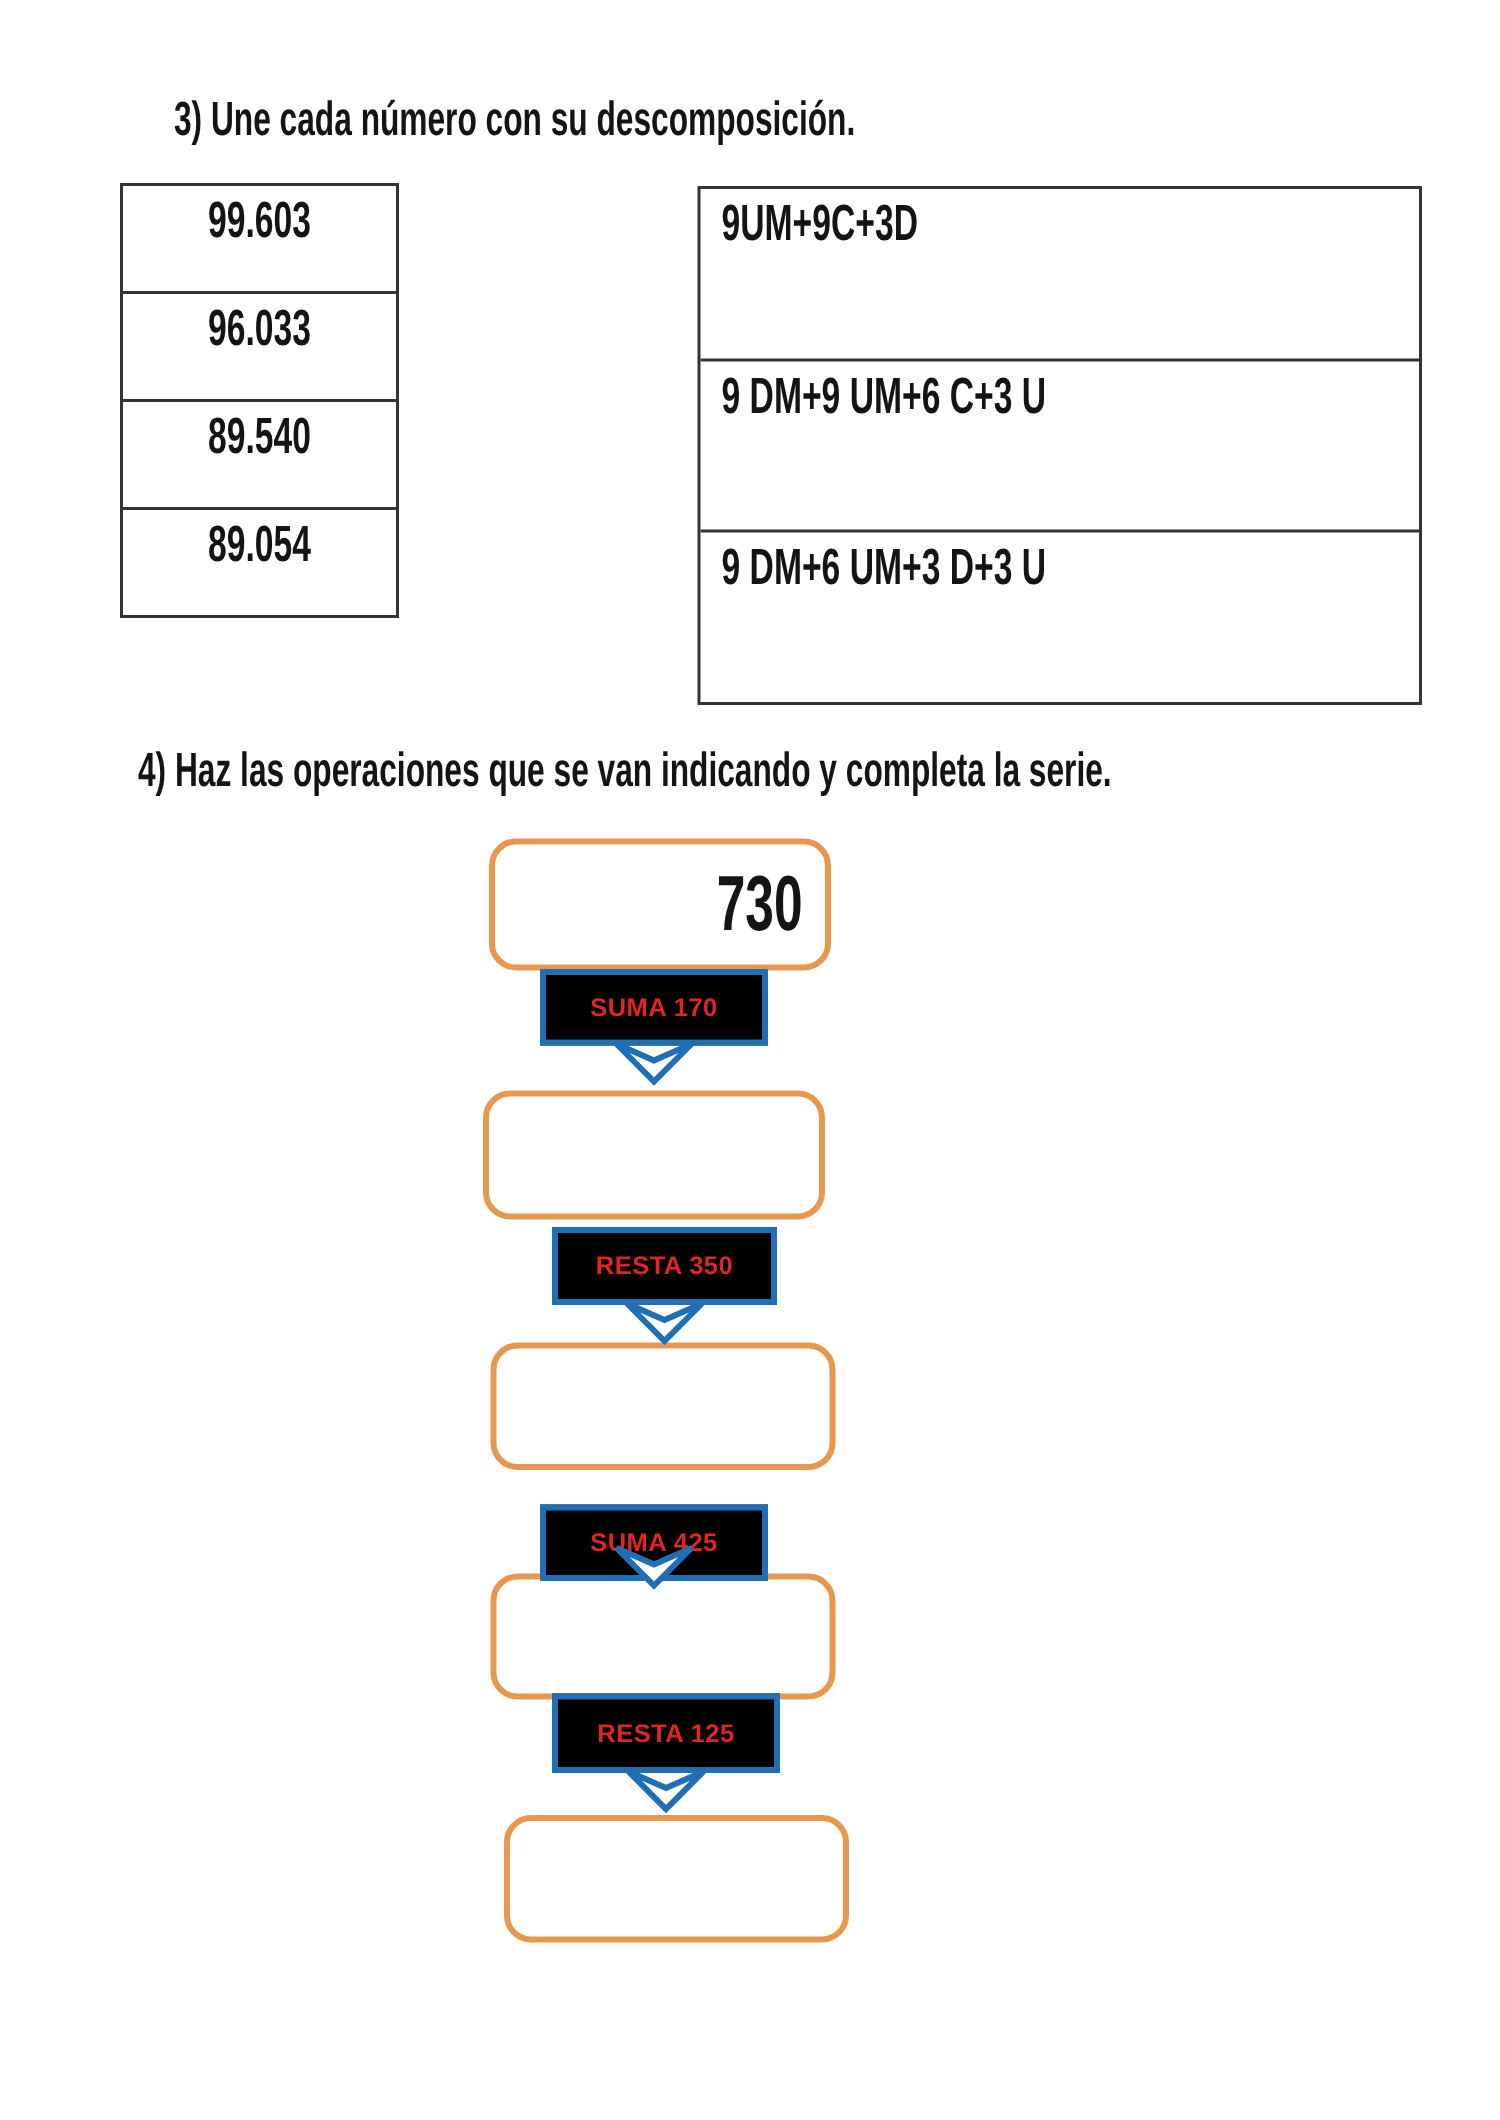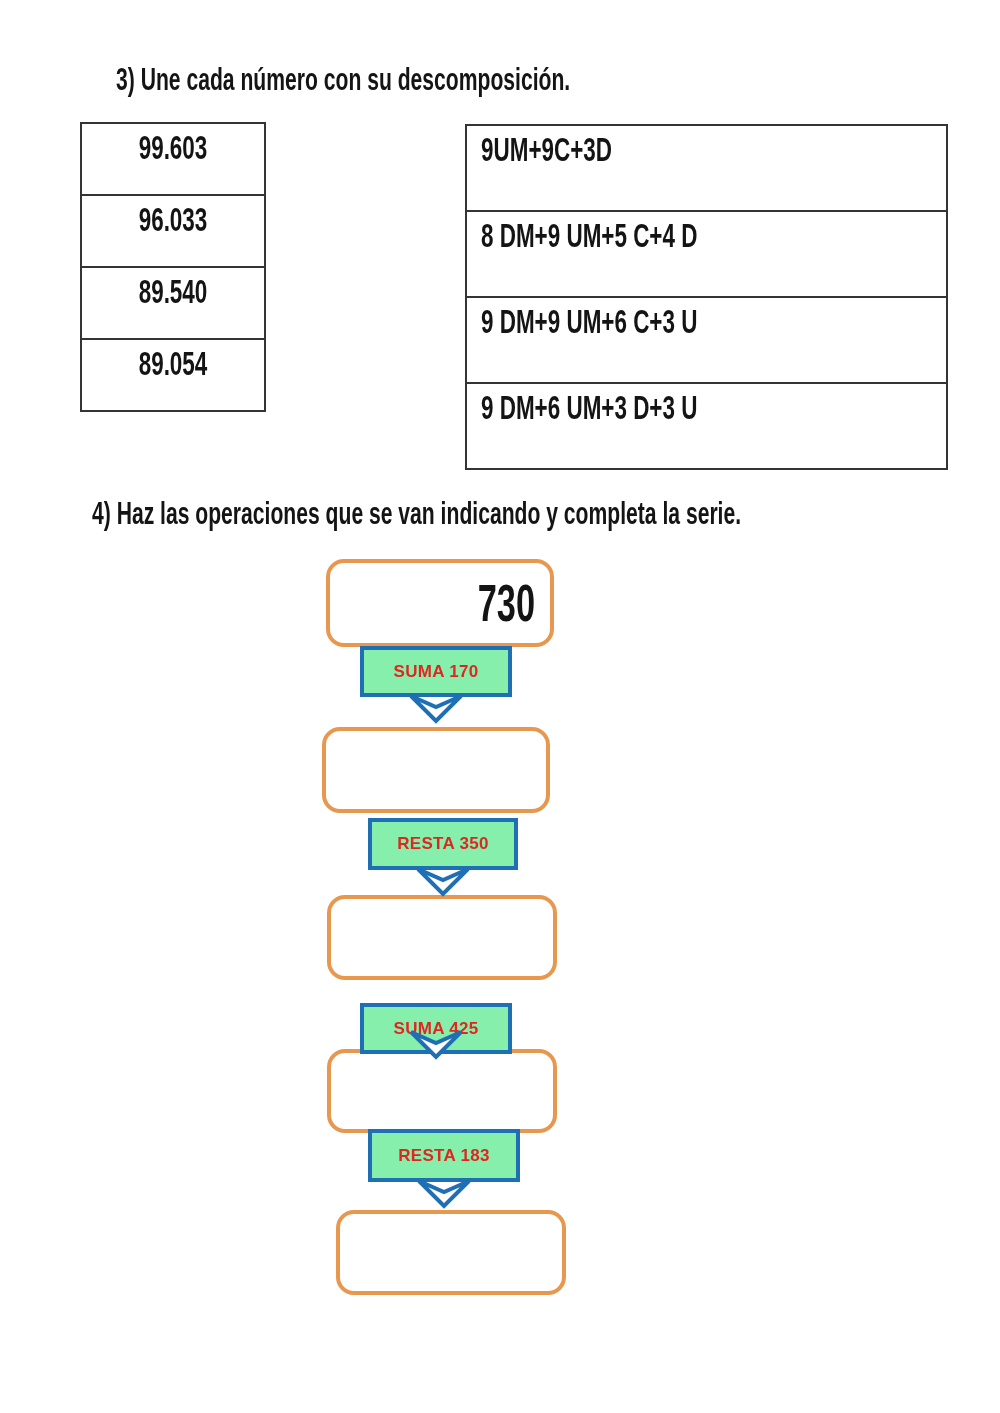--- a/index.html
+++ b/index.html
@@ -52,21 +52,21 @@
     border-radius:18px;
     background:#fff;
     z-index:1;
     display:flex;align-items:center;justify-content:center;
   }
   .start-value{font-size:52px;line-height:1;}
   .oprect{
     position:absolute;
     box-sizing:border-box;
     border:4px solid var(--blue,#1F6FB4);
-    background:#86efac;
+    background:#000000;
     z-index:2;
     display:flex;align-items:center;justify-content:center;
   }
   .oplabel{
     color:var(--red,#E02620);
     font-weight:bold;
     font-size:17px;
     letter-spacing:.3px;
   }
   .oparrow{position:absolute;z-index:3;overflow:visible;}
@@ -88,21 +88,20 @@
 
   <div class="match-table num-table">
     <div class="match-cell num-cell"><span class="cond center">99.603</span></div>
     <div class="match-cell num-cell"><span class="cond center">96.033</span></div>
     <div class="match-cell num-cell"><span class="cond center">89.540</span></div>
     <div class="match-cell num-cell"><span class="cond center">89.054</span></div>
   </div>
 
   <div class="match-table dec-table">
     <div class="match-cell dec-cell"><span class="cond left">9UM+9C+3D</span></div>
-    <div class="match-cell dec-cell"><span class="cond left">8 DM+9 UM+5 C+4 D</span></div>
     <div class="match-cell dec-cell"><span class="cond left">9 DM+9 UM+6 C+3 U</span></div>
     <div class="match-cell dec-cell"><span class="cond left">9 DM+6 UM+3 D+3 U</span></div>
   </div>
 
   <div class="ex-title ex4-title">
     <span class="cond left">4) Haz las operaciones que se van indicando y completa la serie.</span>
   </div>
 
   <div class="obox" style="left:326px;top:559px;width:228px;height:88px;justify-content:flex-end;">
     <span class="cond center start-value">730</span>
@@ -129,21 +128,21 @@
   <div class="oprect" style="left:360px;top:982px;width:152px;height:51px;margin-top:21px;">
     <span class="oplabel">SUMA 425</span>
   </div>
   <svg class="oparrow" style="left:408px;top:1030px;" width="56" height="30" viewBox="0 0 56 30">
     <path d="M3 2 L28 27 L53 2 L28 13 Z"></path>
   </svg>
 
   <div class="obox" style="left:327px;top:1049px;width:230px;height:84px;"></div>
 
   <div class="oprect" style="left:368px;top:1129px;width:152px;height:53px;">
-    <span class="oplabel">RESTA 183</span>
+    <span class="oplabel">RESTA 125</span>
   </div>
   <svg class="oparrow" style="left:416px;top:1179px;" width="56" height="30" viewBox="0 0 56 30">
     <path d="M3 2 L28 27 L53 2 L28 13 Z"></path>
   </svg>
 
   <div class="obox" style="left:336px;top:1210px;width:230px;height:85px;"></div>
 
 </div>
 
 </body></html>

